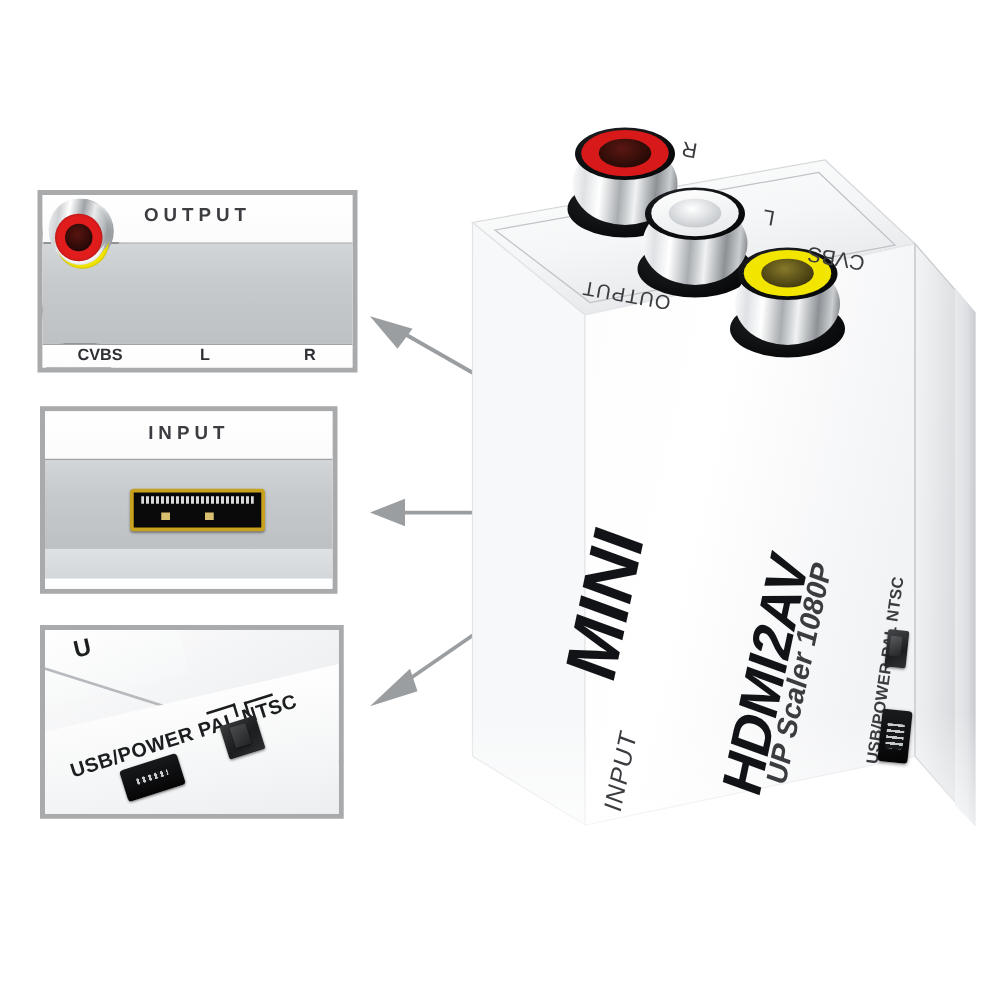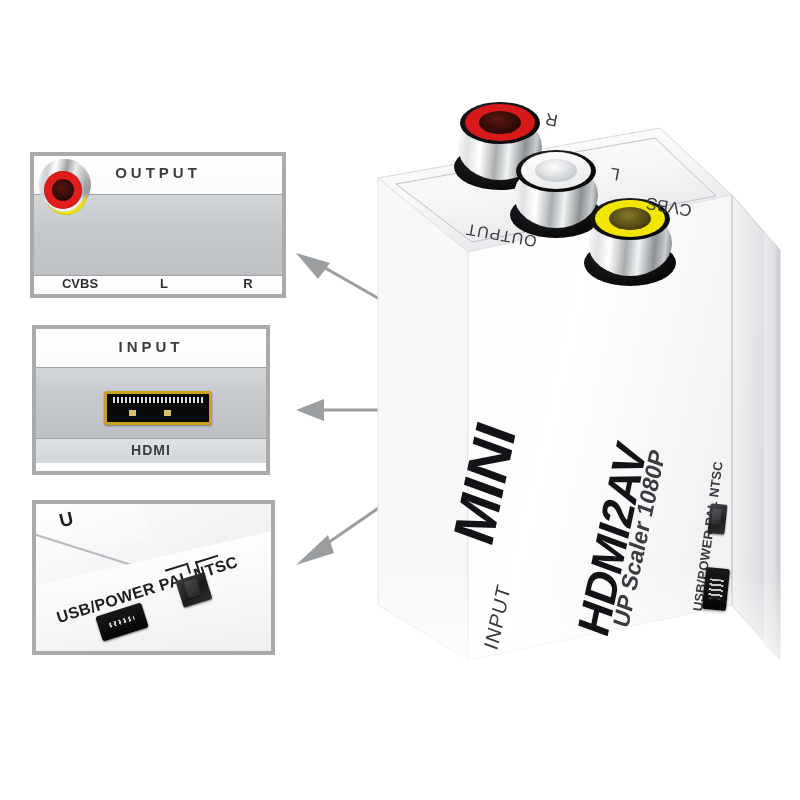--- a/index.html
+++ b/index.html
@@ -157,21 +157,20 @@
   <div class="callout" style="left:32px;top:325px;width:238px;height:150px;">
     <div class="callout-inner">
       <div class="panel-white" style="top:0;height:38px;"></div>
       <div class="cap-label spaced" style="top:9px;font-size:15px;">INPUT</div>
       <div class="panel-line" style="top:38px;"></div>
       <div class="panel-gray" style="top:39px;height:70px;"></div>
       <div class="panel-line" style="top:109px;"></div>
       <div class="panel-gray" style="top:110px;height:24px;background:linear-gradient(180deg,#dfe2e4,#d4d7da);"></div>
       <div class="panel-white" style="top:134px;height:16px;"></div>
 
-      <div class="cap-label" style="top:113px;font-size:14px;letter-spacing:1px;">HDMI</div>
 
       <div class="hdmi-port" style="left:68px;top:62px;width:102px;height:28px;border-radius:3px;">
         <div class="hdmi-teeth"></div>
         <div class="hdmi-pin" style="left:22%;"></div>
         <div class="hdmi-pin" style="left:56%;"></div>
       </div>
     </div>
   </div>
 
   <div class="callout" style="left:32px;top:500px;width:243px;height:155px;">

